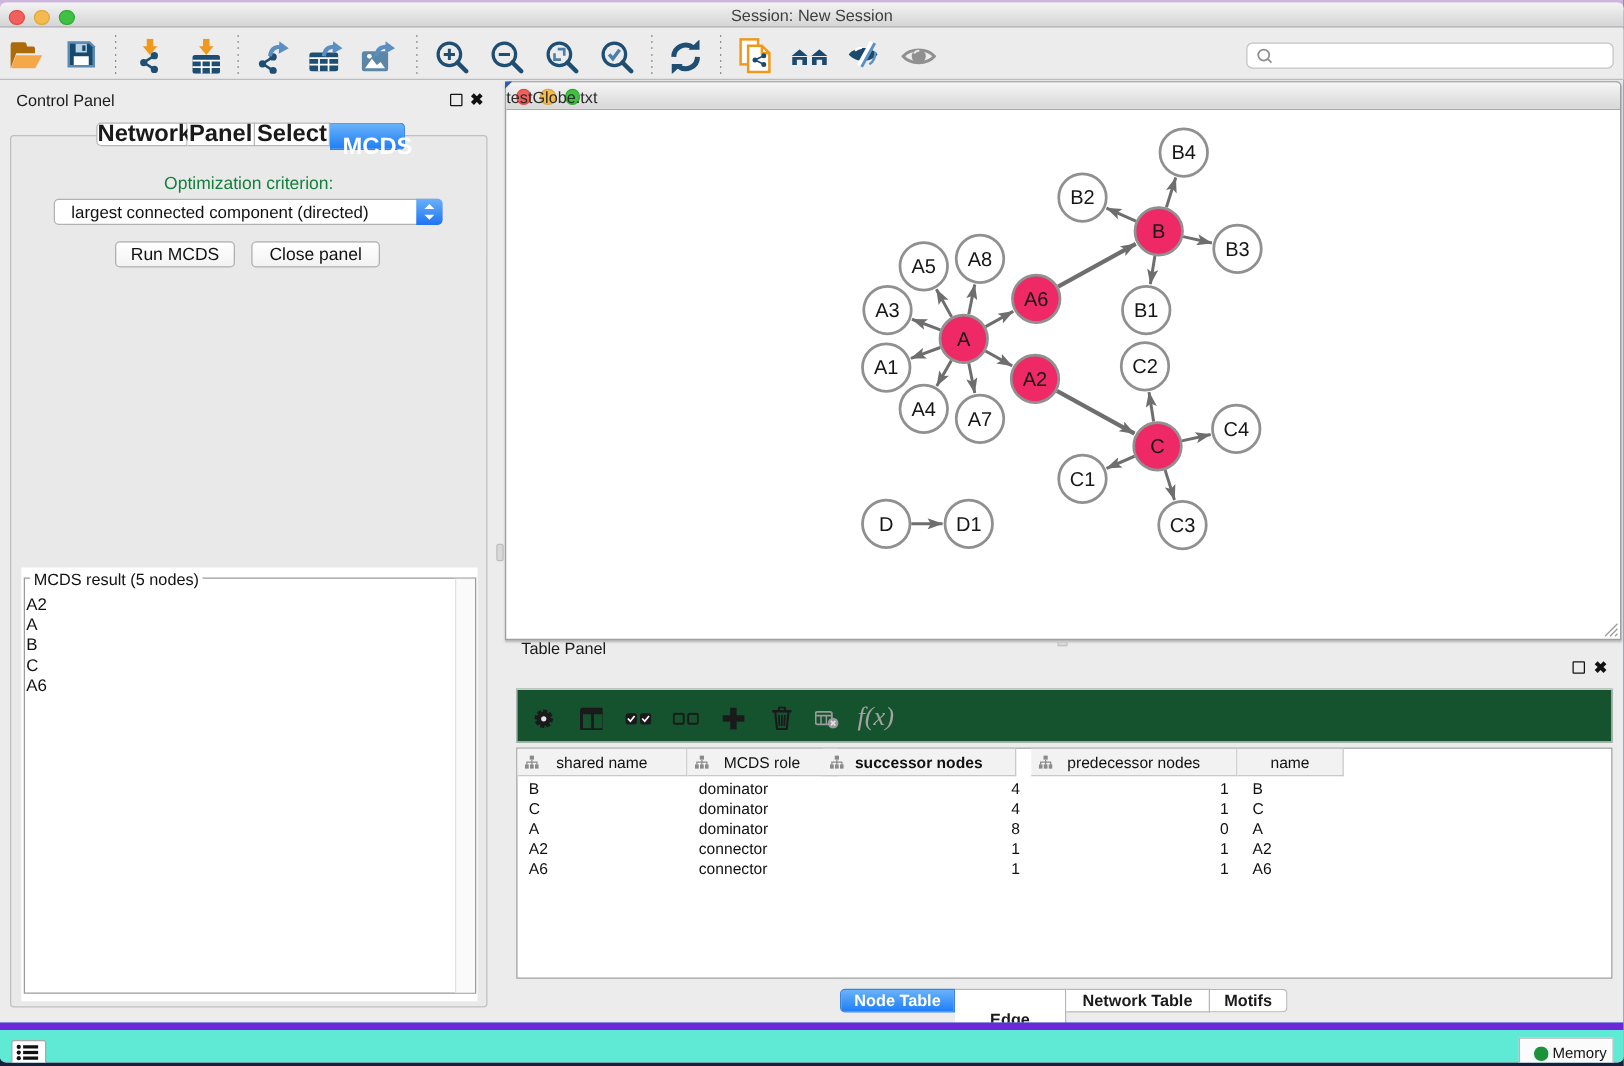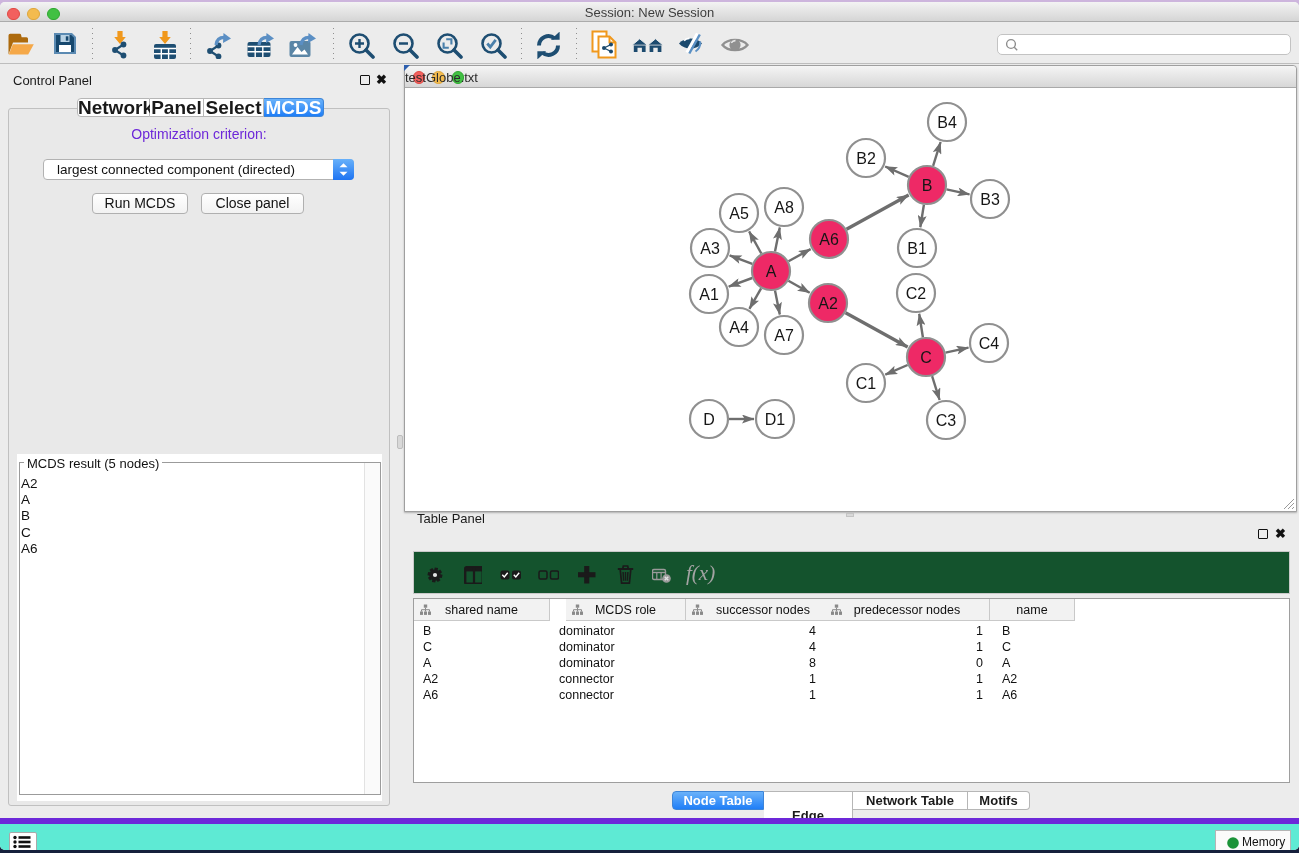--- a/index.html
+++ b/index.html
@@ -17,21 +17,21 @@
 
 #cp-title { position:absolute; left:13px; top:71px; font-size:13px; color:#1a1a1a; }
 .pmax { position:absolute; width:10px; height:10px; border:1.6px solid #111; border-radius:1px; }
 .pclose { position:absolute; font-size:13px; font-weight:bold; color:#111; line-height:10px; }
 #cp-box { position:absolute; left:8px; top:106px; width:382px; height:698px; background:#e9e9e9; border:1px solid #c0c0c0; border-radius:3px; }
 #cp-tabs { position:absolute; left:77px; top:96px; height:20px; display:flex; font-size:19px; }
 .tab { height:18.5px; line-height:17.5px; padding:0 13px; background:#fff; border:1px solid #b6b6b6; border-left:none; color:#1a1a1a; text-align:center; font-weight:bold; }
 .tab.first { border-left:1px solid #b6b6b6; border-radius:4px 0 0 4px; }
 .tab.last { border-radius:0 4px 4px 0; }
 .tab.sel { background:linear-gradient(#6ab2fa,#1f7ef7); color:#fff; border-color:#3d85d8; }
-#opt-label { position:absolute; left:8px; top:124px; width:382px; text-align:center; font-size:14px; color:#6d28d9; }
+#opt-label { position:absolute; left:8px; top:136px; width:382px; text-align:center; font-size:14px; color:#15803d; }
 #combo { position:absolute; left:43px; top:157px; width:311px; height:21px; background:#fff; border:1px solid #b2b2b2; border-radius:4px; font-size:13.5px; color:#111; line-height:19px; padding-left:13px; }
 #combo .spin { position:absolute; right:-1px; top:-1px; width:21px; height:21px; border-radius:0 4px 4px 0; background:linear-gradient(#68b1fa,#1e74f2); }
 .btn { position:absolute; height:21px; background:linear-gradient(#ffffff,#f2f2f2); border:1px solid #b0b0b0; border-radius:4px; font-size:14px; color:#111; text-align:center; line-height:19px; }
 #mcds-panel { position:absolute; left:17px; top:452px; width:365px; height:347px; background:#fff; }
 #mcds-border { position:absolute; left:1.5px; top:8px; right:1.5px; bottom:6px; border:1px solid #9b9b9b; }
 #mcds-label { position:absolute; left:7px; top:2px; background:#fff; padding:0 3px; font-size:13px; color:#111; }
 #mcds-list { position:absolute; left:4px; top:22px; font-size:13.5px; color:#111; line-height:16.2px; }
 #mcds-scroll { position:absolute; top:9px; bottom:7px; right:2.5px; width:16px; background:#fafafa; border-left:1px solid #e2e2e2; }
 
 #net { position:absolute; left:404px; top:63px; width:893px; height:447px; background:#fff; border:1px solid #9f9f9f; border-radius:4px 4px 0 0; box-shadow:0 1px 2px rgba(0,0,0,.25); }
@@ -217,21 +217,21 @@
   </div>
 
   <div id="cp-title">Control Panel</div>
   <div class="pmax" style="left:360px;top:73px;"></div>
   <div class="pclose" style="left:376px;top:73px;">✖</div>
   <div id="cp-box"></div>
   <div id="cp-tabs">
     <div class="tab first" style="width:73px;padding:0;">Network</div>
     <div class="tab" style="width:54px;padding:0;">Panel</div>
     <div class="tab" style="width:60px;padding:0;">Select</div>
-    <div class="tab sel last" style="width:60px;padding:0;">MCDS</div>
+    <div class="tab sel last" style="width:60px;padding:10px;">MCDS</div>
   </div>
   <div id="opt-label">Optimization criterion:</div>
   <div id="combo">largest connected component (directed)
     <div class="spin"><svg width="21" height="21" viewBox="0 0 21 21">
           <path d="M6.5 8.2 L10.5 4.2 L14.5 8.2 Z" fill="#fff"></path>
           <path d="M6.5 12.8 L10.5 16.8 L14.5 12.8 Z" fill="#fff"></path>
         </svg></div>
   </div>
   <div class="btn" style="left:92px;top:191px;width:96px;">Run MCDS</div>
   <div class="btn" style="left:201px;top:191px;width:103px;">Close panel</div>
@@ -397,32 +397,32 @@
           <g fill="#8a8a8a">
             <rect x="3.8" y="0.5" width="3.4" height="3.2"></rect>
             <rect x="0" y="7.5" width="3" height="3.4"></rect>
             <rect x="4" y="7.5" width="3" height="3.4"></rect>
             <rect x="8" y="7.5" width="3" height="3.4"></rect>
           </g>
           <g stroke="#8a8a8a" stroke-width="1" fill="none">
             <path d="M5.5 3.7 L5.5 5.7 M1.5 7.5 L1.5 5.7 L9.5 5.7 L9.5 7.5 M5.5 5.7 L5.5 7.5"></path>
           </g>
         </svg>shared name</div>
-    <div class="th" style="left:152px;width:120px;"><svg width="11" height="12" viewBox="0 0 11 12" style="position:absolute;left:6px;top:5px">
+    <div class="th" style="left:136px;width:120px;"><svg width="11" height="12" viewBox="0 0 11 12" style="position:absolute;left:6px;top:5px">
           <g fill="#8a8a8a">
             <rect x="3.8" y="0.5" width="3.4" height="3.2"></rect>
             <rect x="0" y="7.5" width="3" height="3.4"></rect>
             <rect x="4" y="7.5" width="3" height="3.4"></rect>
             <rect x="8" y="7.5" width="3" height="3.4"></rect>
           </g>
           <g stroke="#8a8a8a" stroke-width="1" fill="none">
             <path d="M5.5 3.7 L5.5 5.7 M1.5 7.5 L1.5 5.7 L9.5 5.7 L9.5 7.5 M5.5 5.7 L5.5 7.5"></path>
           </g>
         </svg>MCDS role</div>
-    <div class="th" style="left:272px;width:155px;"><svg width="11" height="12" viewBox="0 0 11 12" style="position:absolute;left:6px;top:5px">
+    <div class="th" style="left:244px;width:155px;font-weight:bold;"><svg width="11" height="12" viewBox="0 0 11 12" style="position:absolute;left:6px;top:5px">
           <g fill="#8a8a8a">
             <rect x="3.8" y="0.5" width="3.4" height="3.2"></rect>
             <rect x="0" y="7.5" width="3" height="3.4"></rect>
             <rect x="4" y="7.5" width="3" height="3.4"></rect>
             <rect x="8" y="7.5" width="3" height="3.4"></rect>
           </g>
           <g stroke="#8a8a8a" stroke-width="1" fill="none">
             <path d="M5.5 3.7 L5.5 5.7 M1.5 7.5 L1.5 5.7 L9.5 5.7 L9.5 7.5 M5.5 5.7 L5.5 7.5"></path>
           </g>
         </svg>successor nodes</div>

